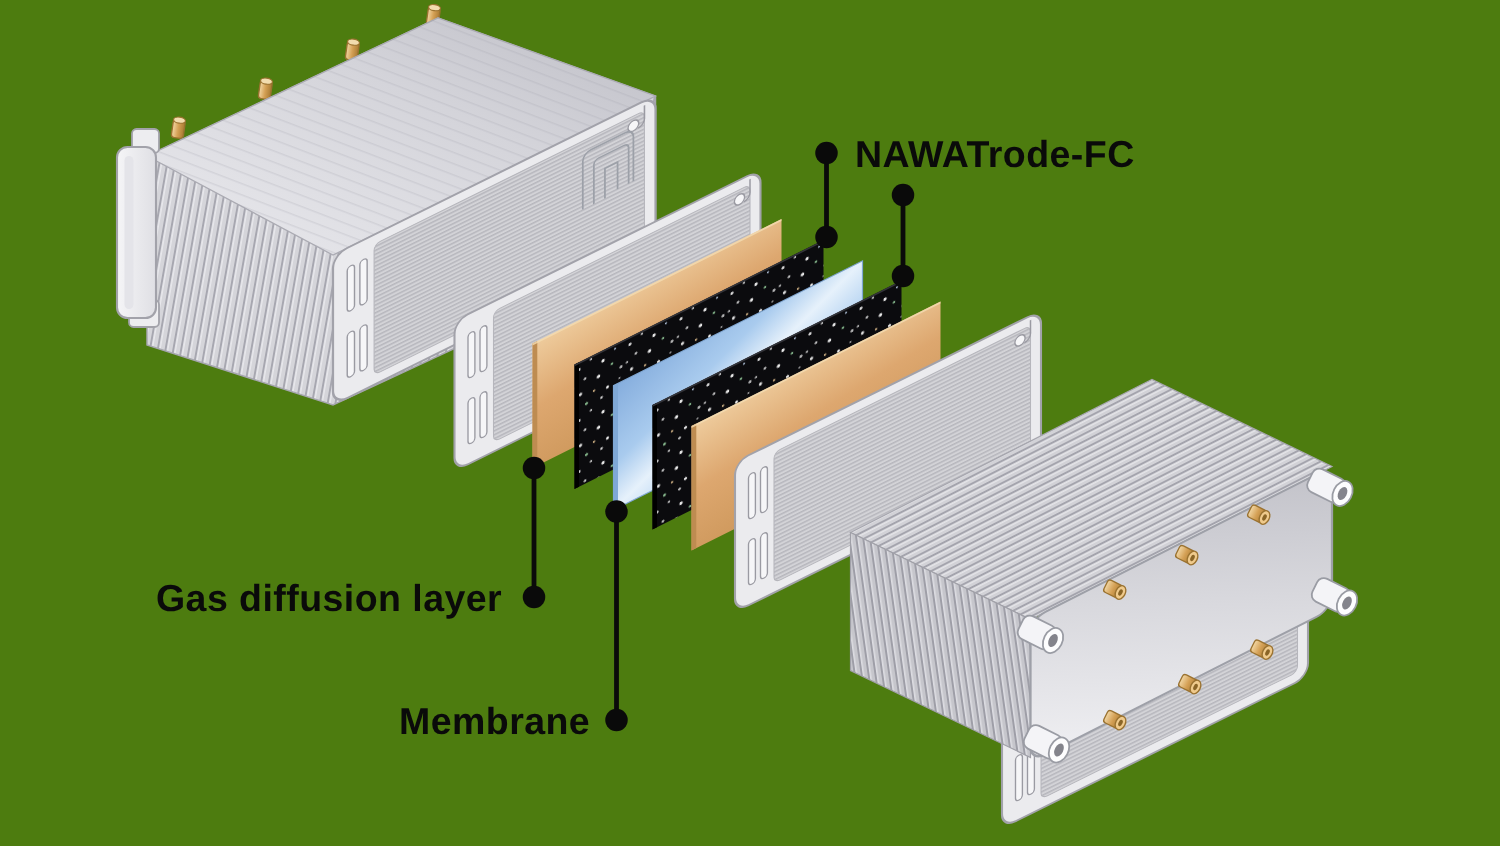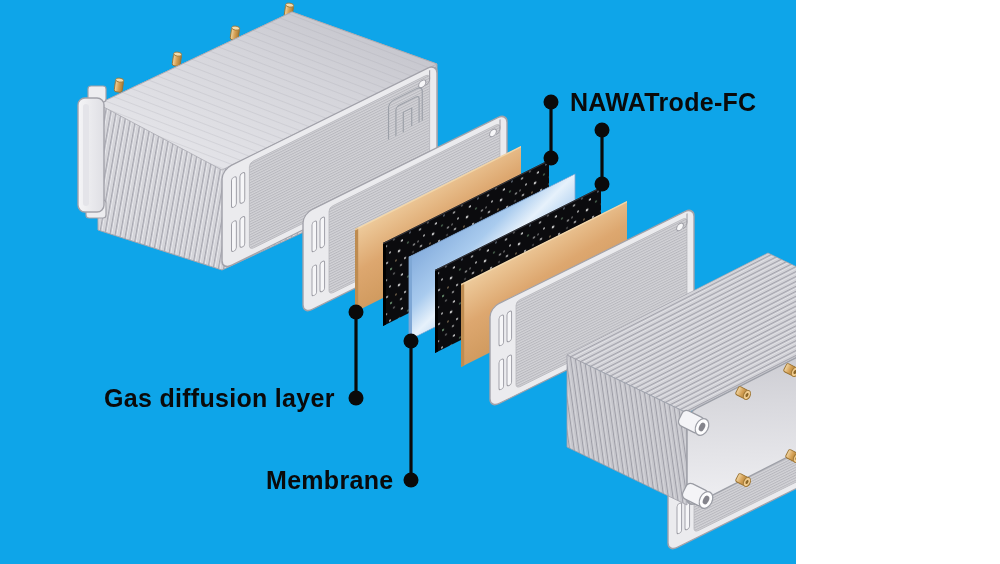--- a/index.html
+++ b/index.html
@@ -1,16 +1,16 @@
 <!DOCTYPE html>
 <html><head>
 <meta charset="utf-8">
 <style>
   html,body{margin:0;padding:0;background:#ffffff;}
-  .stage{width:796px;height:564px;position:relative;background:#0ea5e9;overflow:hidden;}
+  .stage{width:1000px;height:564px;position:relative;background:#4d7c0f;overflow:hidden;}
   svg{display:block;}
   .lbl{font-family:"Liberation Sans",sans-serif;font-weight:bold;font-size:25px;fill:#0a0a0a;letter-spacing:.3px;}
 </style>
 </head>
 <body>
 
 <div class="stage">
 <svg viewBox="0 0 1000 564" width="1000" height="564">
   <defs>
 

